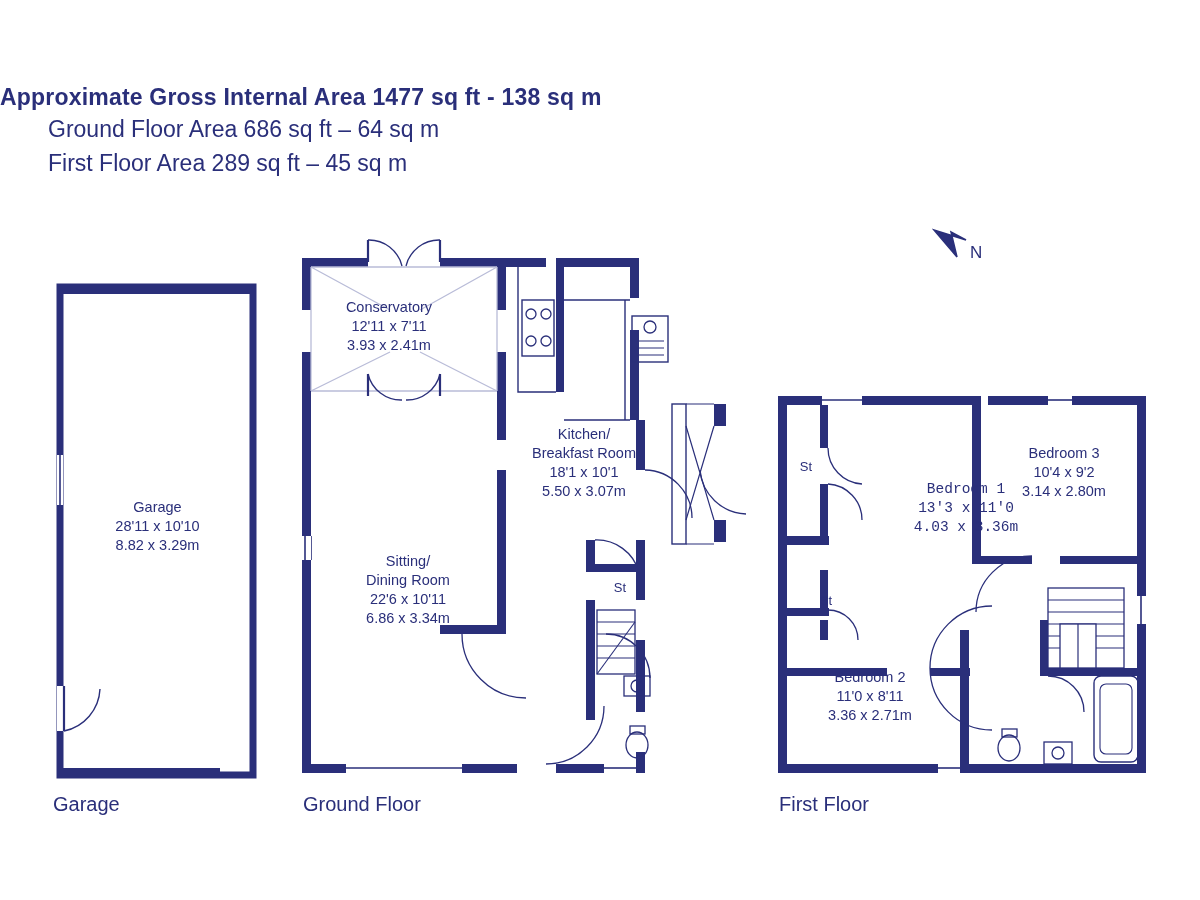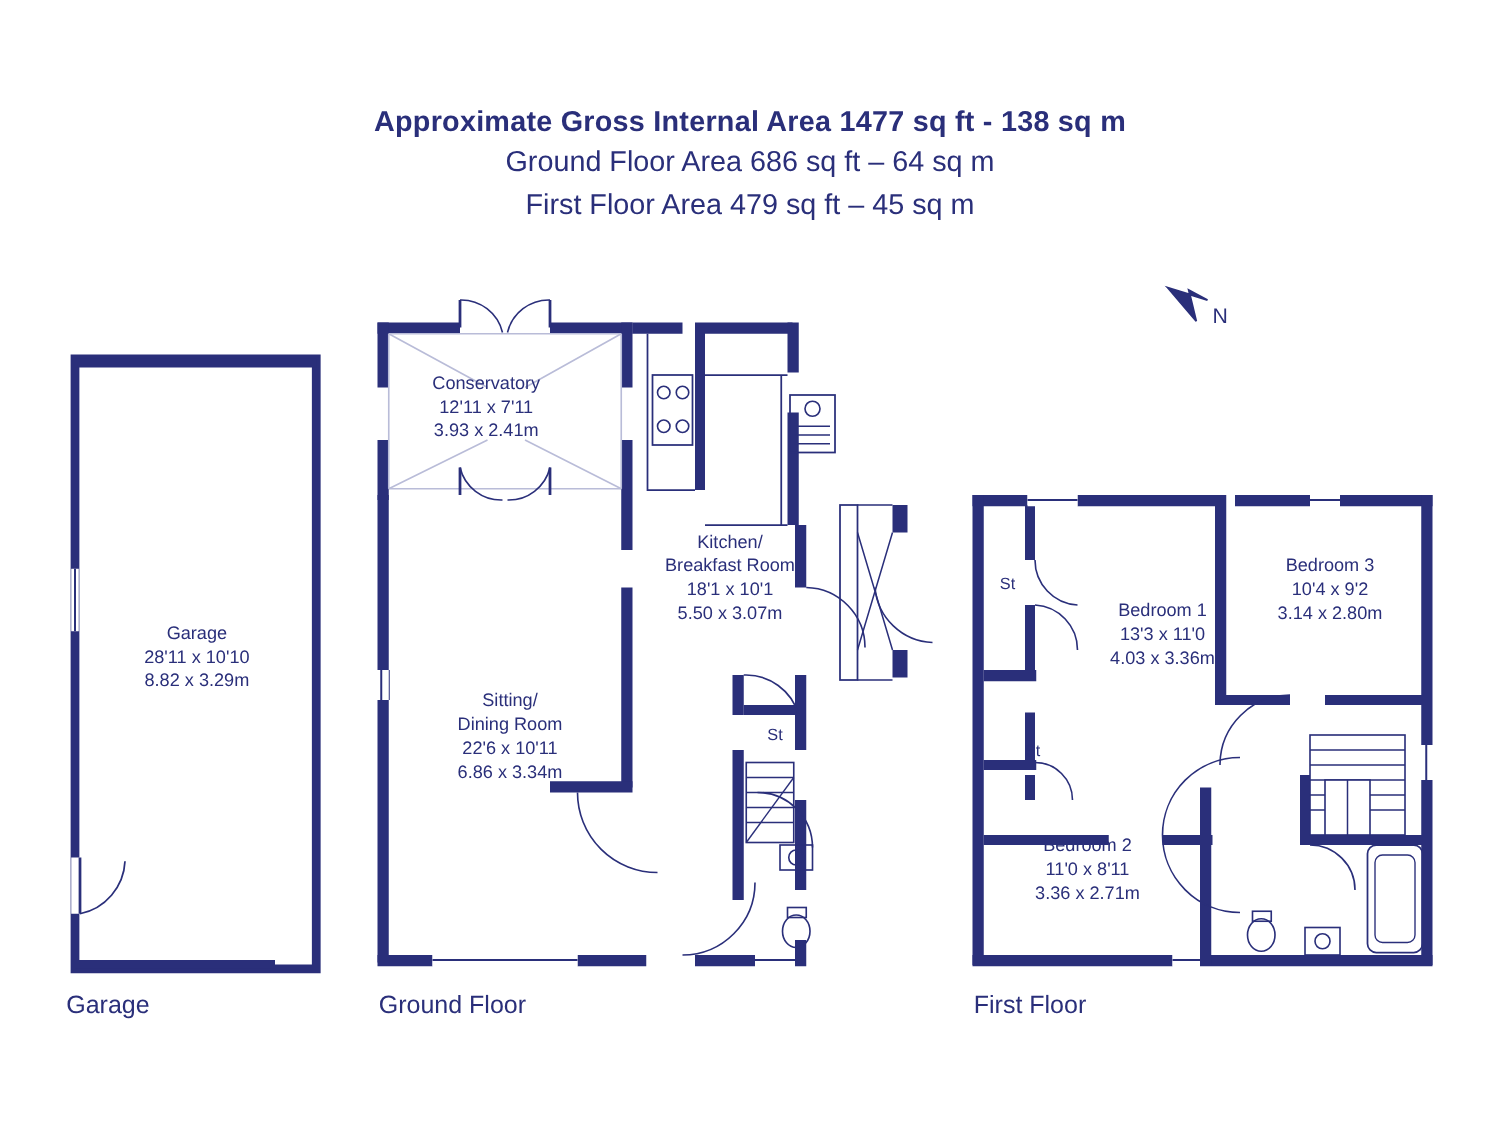--- a/index.html
+++ b/index.html
@@ -6,37 +6,37 @@
   body{
     width:1200px;height:900px;
     background:#ffffff;
     font-family:"Liberation Sans", sans-serif;
     color:#2a2f7a;
     position:relative;
     overflow:hidden;
   }
   .plan{position:absolute;left:0;top:0;width:1200px;height:900px;}
   
-  .title-block{position:absolute;left:0;top:82px;width:1200px;text-align:center;}
+  .title-block{position:absolute;left:0;top:82px;width:1200px;text-align:left;}
   .title-main{font-size:23px;font-weight:bold;letter-spacing:.2px;line-height:30px;}
-  .title-sub{font-size:23px;font-weight:normal;line-height:34px;}
+  .title-sub{font-size:23px;font-weight:normal;line-height:34px;padding-left:48px;}
   
   .lbl{position:absolute;text-align:center;font-size:14.5px;line-height:19px;color:#2a2f7a;white-space:nowrap;}
   .lbl.small{font-size:13px;line-height:17px;}
   .floor-name{position:absolute;font-size:20px;color:#2a2f7a;white-space:nowrap;}
   .compass-n{position:absolute;font-size:17px;color:#2a2f7a;}
   svg{display:block;}
 </style>
 </head>
 <body>
 
 <div class="title-block">
   <div class="title-main">Approximate Gross Internal Area 1477 sq ft - 138 sq m</div>
   <div class="title-sub">Ground Floor Area 686 sq ft – 64 sq m</div>
-  <div class="title-sub">First Floor Area 479 sq ft – 45 sq m</div>
+  <div class="title-sub">First Floor Area 289 sq ft – 45 sq m</div>
 </div>
 
 <svg class="plan" viewBox="0 0 1200 900" xmlns="http://www.w3.org/2000/svg">
   <g stroke="#2a2f7a" fill="none">
 
     <g>
 
       <path d="M60,287 L253,287 L253,775 L60,775 L60,287 Z" stroke-width="7" stroke-linejoin="miter"></path>
 
       <rect x="60" y="287" width="193" height="7" fill="#2a2f7a" stroke="none"></rect>
@@ -259,21 +259,21 @@
 
 <div class="lbl" style="left:318px;top:532px;width:180px;margin-top:20px;">
   <div>Sitting/</div>
   <div>Dining Room</div>
   <div>22'6 x 10'11</div>
   <div>6.86 x 3.34m</div>
 </div>
 
 <div class="lbl small" style="left:600px;top:579px;width:40px;">St</div>
 
-<div class="lbl" style="left:840px;top:480px;width:180px;">
+<div class="lbl" style="left:876px;top:480px;width:180px;font-family:Liberation Mono, monospace;">
   <div>Bedroom 1</div>
   <div>13'3 x 11'0</div>
   <div>4.03 x 3.36m</div>
 </div>
 
 <div class="lbl" style="left:1000px;top:444px;width:128px;">
   <div>Bedroom 3</div>
   <div>10'4 x 9'2</div>
   <div>3.14 x 2.80m</div>
 </div>

